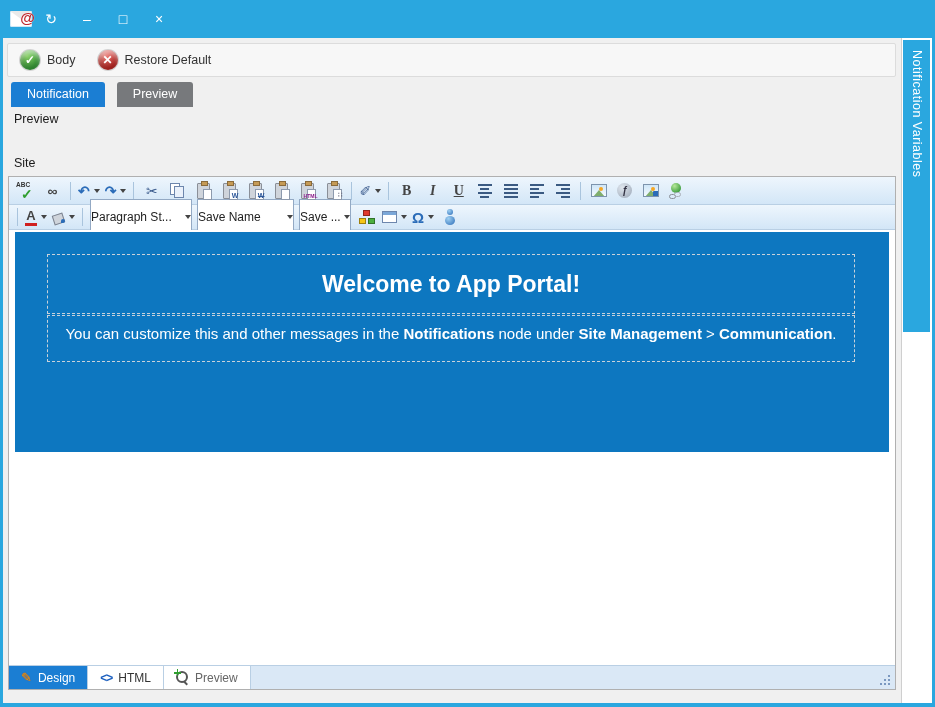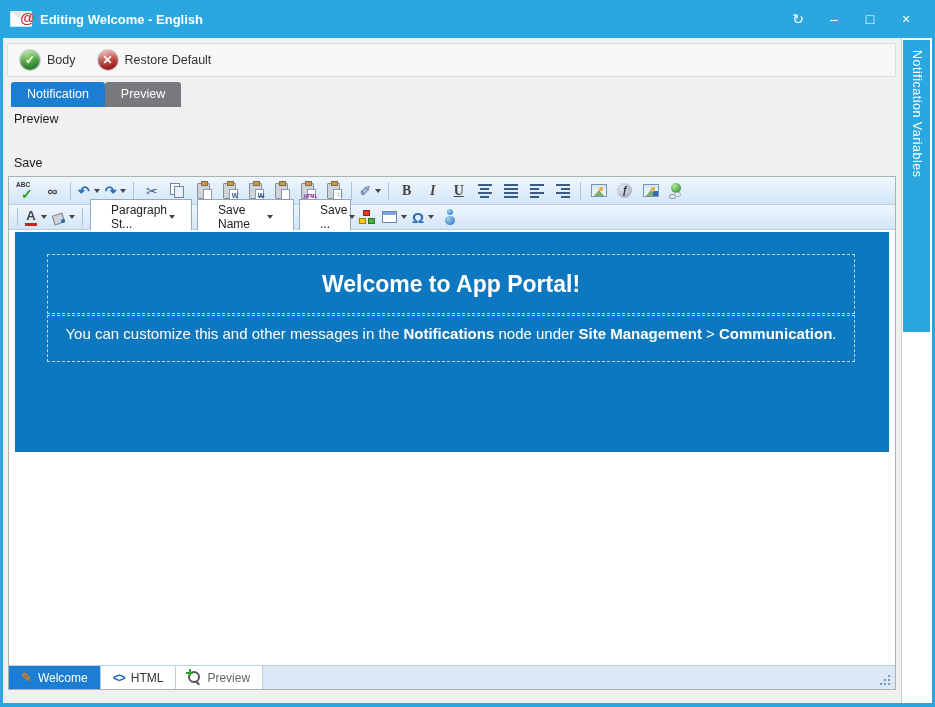--- a/index.html
+++ b/index.html
@@ -34,21 +34,21 @@
   .cmd-toolbar { position:absolute; left:4px; top:5px; right:36px; height:34px; background:#f7f7f7;
                  border:1px solid #dcdcdc; border-radius:2px; display:flex; align-items:center;
                  padding-left:12px; gap:22px; }
   .cmd-btn { display:flex; align-items:center; gap:7px; font-size:12.5px; color:#333; }
   .orb { width:20px; height:20px; border-radius:50%; display:flex; align-items:center; justify-content:center;
          color:#fff; font-size:12px; font-weight:bold; box-shadow:inset 0 -6px 8px rgba(0,0,0,.25), inset 0 3px 4px rgba(255,255,255,.6), 0 0 0 1px rgba(0,0,0,.15); }
   .orb.green { background:radial-gradient(circle at 35% 30%, #8fd66b, #37a43a 70%); }
   .orb.red   { background:radial-gradient(circle at 35% 30%, #f08a84, #c62420 70%); }
 
   
-  .tabs { position:absolute; left:8px; top:44px; display:flex; gap:0; }
+  .tabs { position:absolute; left:8px; top:44px; display:flex; gap:12px; }
   .tab { padding:5px 16px 6px; font-size:12.5px; border-radius:3px 3px 0 0; }
   .tab.active { background:#1b7ed3; color:#fff; }
   .tab.inactive { background:#77797c; color:#fff; }
 
   
   .flabel { position:absolute; left:11px; font-size:12.5px; color:#1a1a1a; }
   #subject-label { top:74px; }
   #subject-input { position:absolute; left:9px; top:90px; width:648px; height:22px;
                    border:1px solid #c6c6c6; font-size:12.5px; padding:0 6px; color:#222;
                    font-family:"Liberation Sans",sans-serif; background:#fff; }
@@ -120,21 +120,21 @@
   .stack { display:flex; flex-direction:column; align-items:center; line-height:1; gap:1px; }
   .stack .bar { width:12px; height:3px; }
   .bar.red { background:#d02020; }
   .ic-bucket { position:relative; width:13px; height:11px; }
   .ic-bucket::before { content:""; position:absolute; left:1px; top:2px; width:9px; height:8px;
                        background:#cfd4db; border:1px solid #7a8290; transform:rotate(-18deg); }
   .ic-bucket::after { content:""; position:absolute; right:0; bottom:0; width:4px; height:4px; border-radius:50% 50% 50% 0; background:#2b6cb8; }
 
   
   .dd { height:36px; background:#fff; border:1px solid #93a9c4; display:flex; align-items:center;
-        justify-content:space-between; padding:0 20px; font-size:12px; color:#222; margin:0 2px; }
+        justify-content:space-between; padding:0 0; font-size:12px; color:#222; margin:0 2px; }
 
   
   .ic-blocks { position:relative; width:16px; height:14px; }
   .ic-blocks i { position:absolute; width:7px; height:6px; border:1px solid rgba(0,0,0,.35); }
   .ic-blocks i:nth-child(1){ left:4px; top:0; background:#e03a2f; }
   .ic-blocks i:nth-child(2){ left:0; bottom:0; background:#f5c518; }
   .ic-blocks i:nth-child(3){ right:0; bottom:0; background:#4caf3f; }
 
   
   .ic-table { width:15px; height:12px; border:1px solid #6d86ad;
@@ -178,21 +178,20 @@
 </style>
 </head>
 <body>
 
 <div id="win">
 
   <div id="titlebar">
     <span class="app-icon">
       <span class="at">@</span>
     </span>
-    <span class="win-title">Editing Welcome - English</span>
     <span class="win-btns">
       <span class="win-btn">↻</span>
       <span class="win-btn">–</span>
       <span class="win-btn">□</span>
       <span class="win-btn">×</span>
     </span>
   </div>
 
   <div id="main">
 
@@ -206,21 +205,21 @@
         <span>Restore Default</span>
       </span>
     </div>
 
     <div class="tabs">
       <span class="tab active">Notification</span>
       <span class="tab inactive">Preview</span>
     </div>
 
     <div class="flabel" id="subject-label">Preview</div>
-    <div class="flabel" id="body-label">Save</div>
+    <div class="flabel" id="body-label">Site</div>
 
     <div class="editor">
 
       <div class="tb tb1">
         <span class="btn">
           <span class="spell">
             <span class="abc">ABC</span>
             <span class="chk">✓</span>
           </span>
         </span>
@@ -401,21 +400,21 @@
           </div>
           <div class="dash h1">
             <span class="hl">Welcome to App Portal!</span>
           </div>
         </div>
       </div>
 
       <div class="modestrip">
         <span class="mode active">
           <span class="pencil">✎</span>
-          <span>Welcome</span>
+          <span>Design</span>
         </span>
         <span class="mode">
           <span class="code">&lt;&gt;</span>
           <span>HTML</span>
         </span>
         <span class="mode" style="color:#666">
           <span class="mag">
               <span class="plus"></span>
             </span>
           <span>Preview</span>

